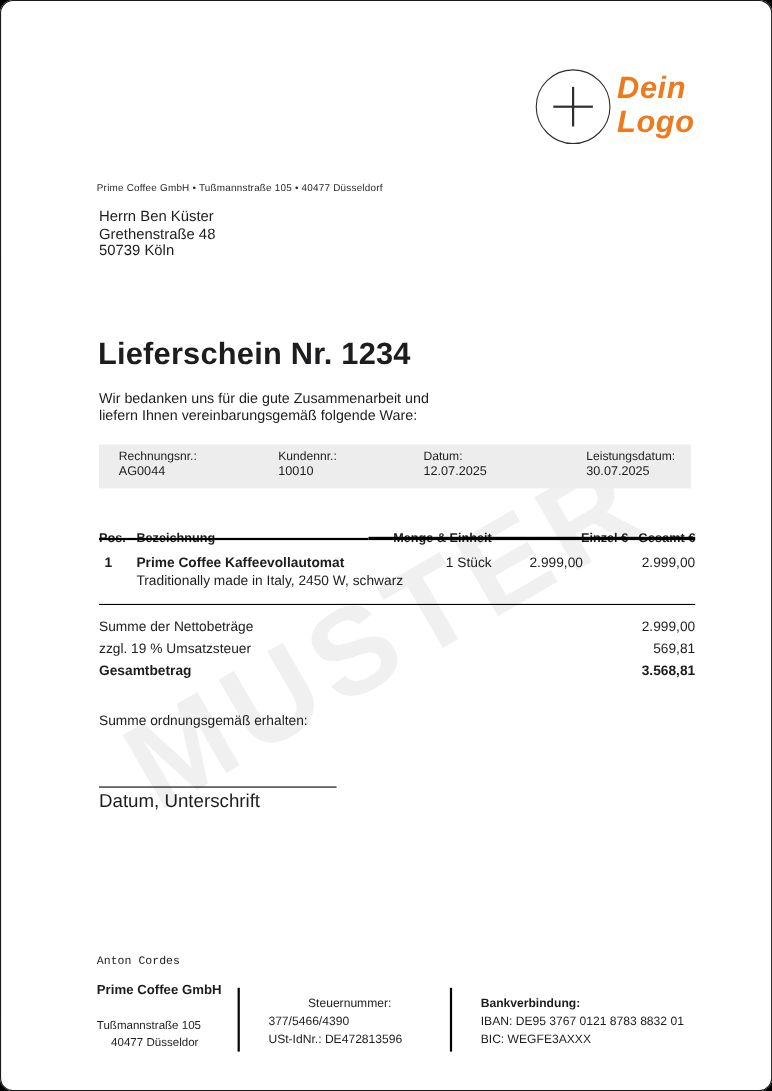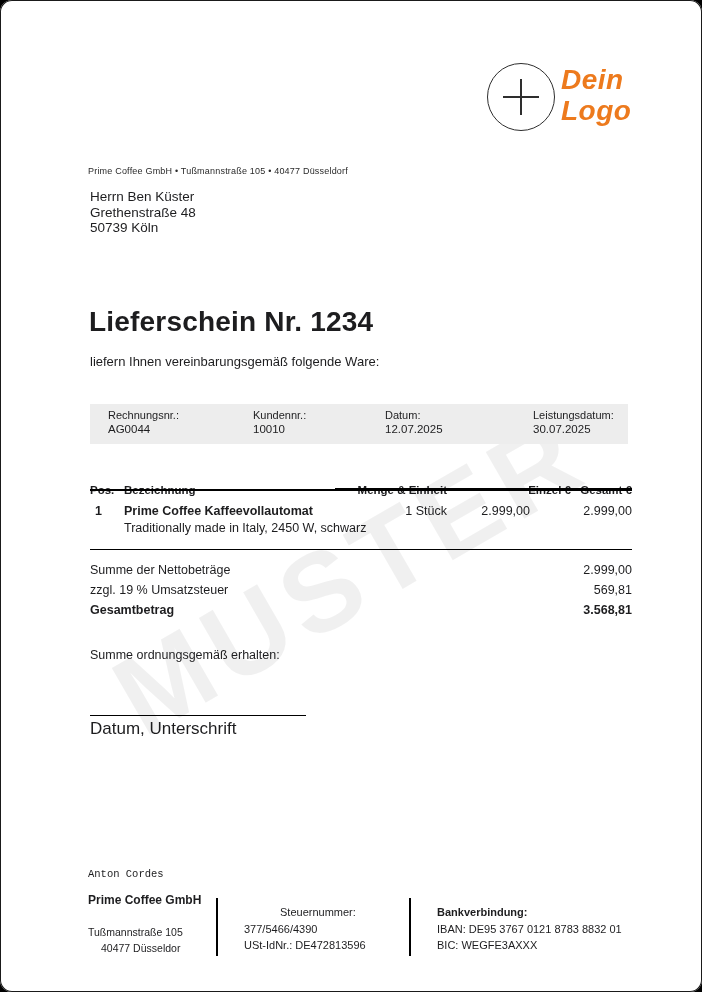--- a/index.html
+++ b/index.html
@@ -112,20 +112,21 @@
 
     <div class="abs sender-line">Prime Coffee GmbH • Tußmannstraße 105 • 40477 Düsseldorf</div>
     <div class="abs recipient">
       <div>Herrn Ben Küster</div>
       <div>Grethenstraße 48</div>
       <div>50739 Köln</div>
     </div>
 
     <div class="abs doc-title">Lieferschein Nr. 1234</div>
     <div class="abs intro">
+      <div>Wir bedanken uns für die gute Zusammenarbeit und</div>
       <div>liefern Ihnen vereinbarungsgemäß folgende Ware:</div>
     </div>
 
     <div class="abs meta-band">
       <div class="abs meta-field mf0">
         <div class="meta-label">Rechnungsnr.:</div>
         <div class="meta-value">AG0044</div>
       </div>
       <div class="abs meta-field mf1">
         <div class="meta-label">Kundennr.:</div>

